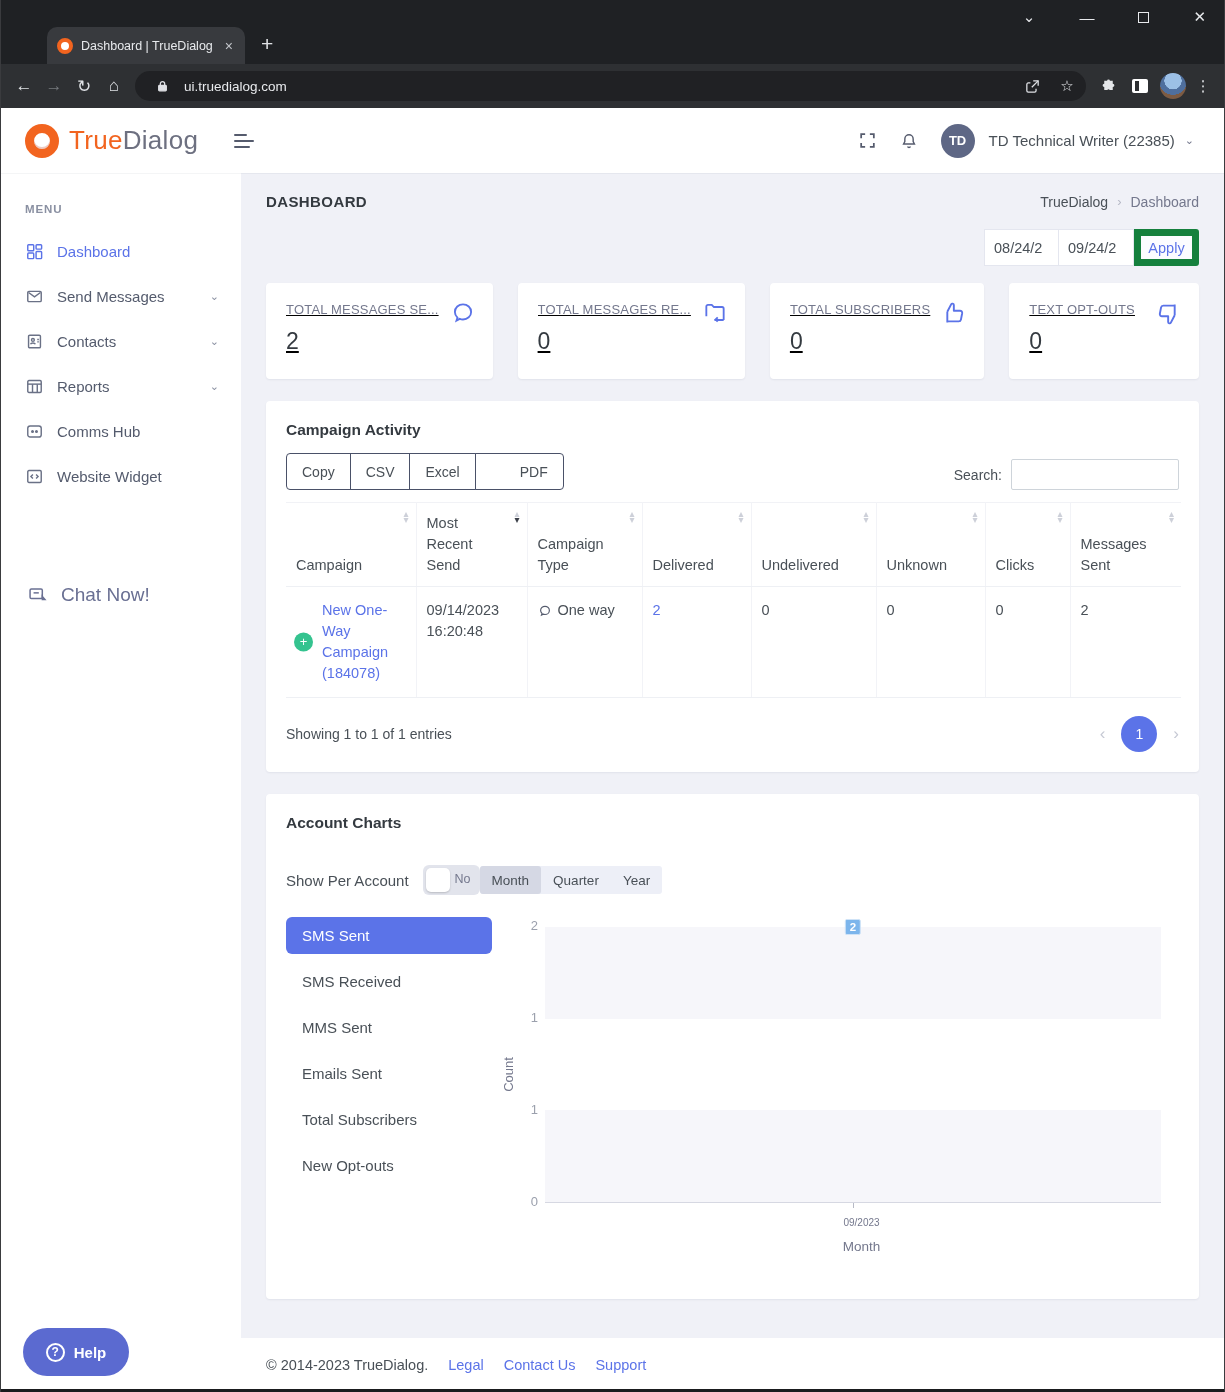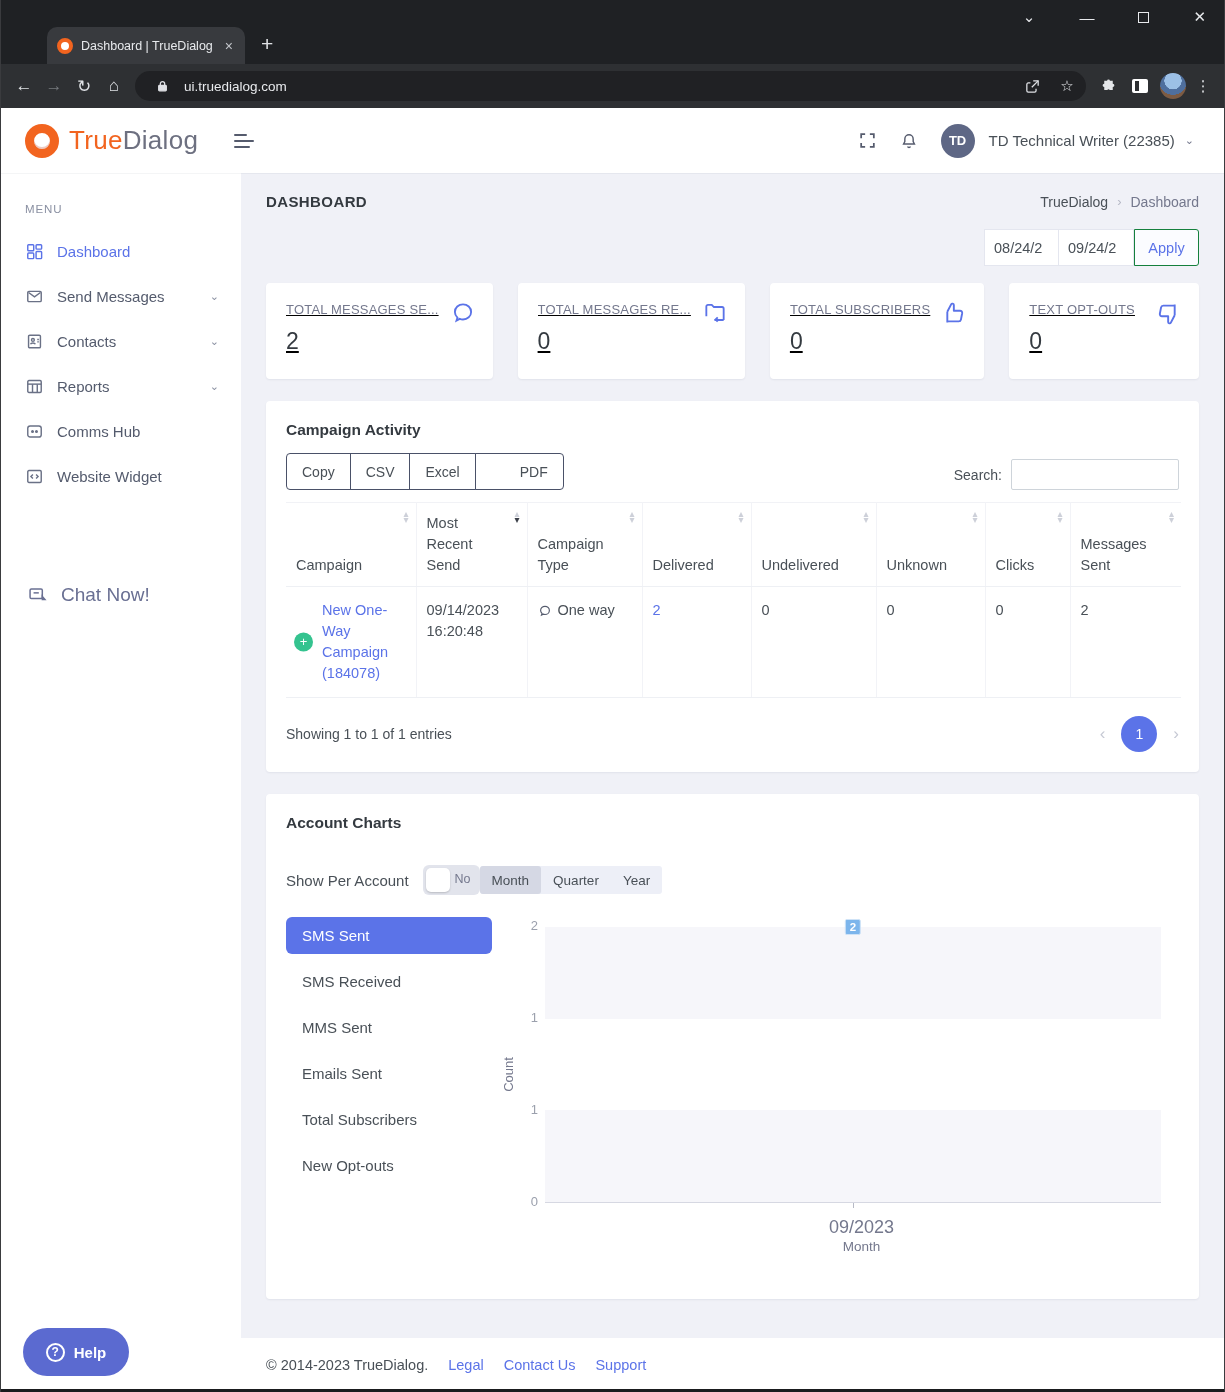--- a/index.html
+++ b/index.html
@@ -44,21 +44,21 @@
   .hdr-right { margin-left:auto; display:flex; align-items:center; gap:22px; }
   .hdr-ic { color:#555b6d; display:flex; }
   .avatar { width:34px; height:34px; border-radius:50%; background:#5e6785; color:#fff; font-size:13px; font-weight:bold;
             display:flex; align-items:center; justify-content:center; }
   .user-name { font-size:15px; color:#495057; white-space:nowrap; margin-left:-8px; }
   .user-chev { color:#74788d; font-size:11px; margin-left:-12px; }
 
   
   .app-body { flex:1; display:flex; min-height:0; }
   .sidebar { width:240px; flex:none; background:#fff; position:relative; }
-  .menu-label { padding:30px 0 0 24px; font-size:11.5px; font-weight:normal; letter-spacing:.9px; color:#8a90a2; }
+  .menu-label { padding:30px 0 0 24px; font-size:11.5px; font-weight:bold; letter-spacing:.9px; color:#8a90a2; }
   .nav { margin-top:14px; }
   .nav-item { display:flex; align-items:center; height:45px; padding:0 22px 0 24px; color:#545b6d; font-size:15px; gap:13px; cursor:pointer; }
   .nav-item .nico { display:flex; color:#6a7186; }
   .nav-item.active, .nav-item.active .nico { color:#5b73e8; }
   .nav-chev { margin-left:auto; color:#8a90a2; font-size:11px; }
   .chat-now { margin:85px 0 0 26px; display:flex; align-items:center; gap:13px; font-size:19px; color:#6a7093; cursor:pointer; }
   .help-btn { position:absolute; left:22px; bottom:16px; width:106px; height:48px; border-radius:24px; background:#5b6ad0;
               color:#fff; display:flex; align-items:center; justify-content:center; gap:9px; font-weight:bold; font-size:15px; cursor:pointer; }
   .help-q { width:19px; height:19px; border:2px solid #fff; border-radius:50%; font-size:12px; display:flex; align-items:center; justify-content:center; font-weight:bold; }
 
@@ -66,21 +66,21 @@
 
   .page-head { display:flex; justify-content:space-between; align-items:center; }
   .page-title { font-size:15px; font-weight:bold; color:#343a40; letter-spacing:.4px; }
   .breadcrumb { display:flex; align-items:center; gap:9px; font-size:14px; }
   .bc-root { color:#495057; } .bc-sep { color:#b5b8c5; font-size:13px; } .bc-cur { color:#74788d; }
 
   .date-row { display:flex; justify-content:flex-end; margin-top:19px; }
   .date-input { width:75px; height:37px; border:1px solid #e4e6ef; background:#fff; color:#495057; font-size:14.5px;
                 padding:0 9px; font-family:inherit; }
   .date-input + .date-input { border-left:none; }
-  .apply-btn { width:65px; height:37px; border:1px solid #15803d; background:#fbfcff; color:#5b73e8; font-size:14.5px;
+  .apply-btn { width:65px; height:37px; border:7px solid #15803d; background:#fbfcff; color:#5b73e8; font-size:14.5px;
                border-radius:0 3px 3px 0; font-family:inherit; cursor:pointer; }
 
   .cards { display:flex; gap:25px; margin-top:17px;text-decoration:underline; }
   .card { flex:1; height:96px; background:#fff; border-radius:4px; box-shadow:0 1px 2px rgba(56,65,93,.08); padding:19px 20px; position:relative; }
   .card-label { font-size:13px; color:#74788d; letter-spacing:.2px; padding-right:34px; white-space:nowrap; overflow:hidden; }
   .card-value { margin-top:11px; font-size:23px; color:#343a40; font-weight:500; }
   .card-icon { position:absolute; right:17px; top:17px; color:#5b73e8; }
 
   .panel { background:#fff; border-radius:4px; box-shadow:0 1px 2px rgba(56,65,93,.08); margin-top:22px; padding:20px; }
   .panel-title { font-size:15.5px; font-weight:600; color:#343a40; }
@@ -136,21 +136,21 @@
 
   .chart-wrap { flex:1; position:relative; height:355px; margin-left:8px; }
   .ylab { position:absolute; left:-22px; top:150px; transform:rotate(-90deg); font-size:13px; color:#74788d; width:60px; text-align:center; }
   .plot { position:absolute; left:45px; right:18px; top:10px; height:276px; border-bottom:1px solid #d6d8e2; }
   .band { position:absolute; left:0; right:0; height:33.34%; background:#f6f6fa; }
   .band.top { top:0; } .band.bottom { bottom:0; }
   .ytick { position:absolute; width:26px; text-align:right; left:12px; font-size:13px; color:#9ba0ad; }
   .data-label { position:absolute; left:50%; top:-8px; transform:translateX(-50%); background:#7cb5ec; border:1px solid #cfe3f7;
                 color:#fff; font-size:11.5px; font-weight:bold; padding:1px 4px; border-radius:2px; }
   .xtick-mark { position:absolute; left:50%; bottom:-6px; width:1px; height:5px; background:#b7bac6; }
-  .xlab { position:absolute; left:50%; transform:translateX(-50%); top:300px; font-size:18px; color:#74788d; margin-left:22px; }
+  .xlab { position:absolute; left:50%; transform:translateX(-50%); top:300px; font-size:10px; color:#74788d; margin-left:22px; }
   .xtitle { position:absolute; left:50%; transform:translateX(-50%); top:322px; font-size:13.5px; color:#74788d; margin-left:22px; }
 
   .main-footer { margin:26px -25px 0; background:#fff; height:54px; flex:none; display:flex; align-items:center;
                  padding:0 25px; font-size:14.5px; color:#495057; gap:20px; margin-top:auto; }
   .foot-link { color:#5b73e8; text-decoration:none; cursor:pointer; }
   .bottom-edge { position:absolute; left:0; right:0; bottom:0; height:3px; background:#1a1b1e; z-index:5; }
 
   svg { display:block; }
 </style>
 </head>

